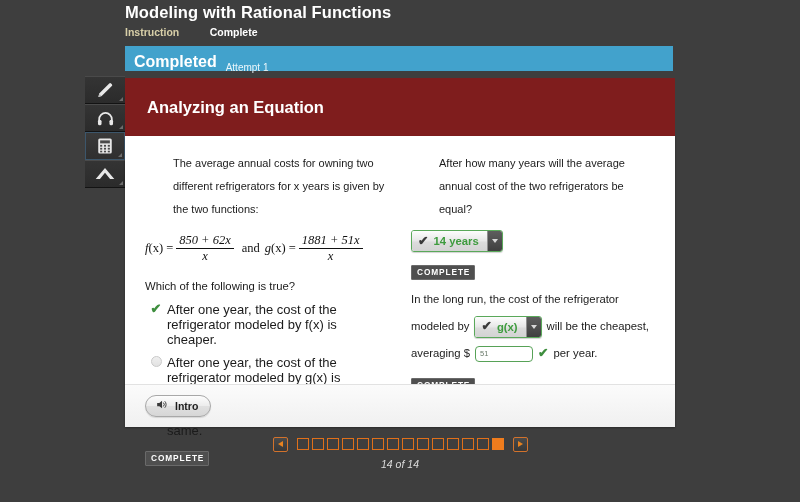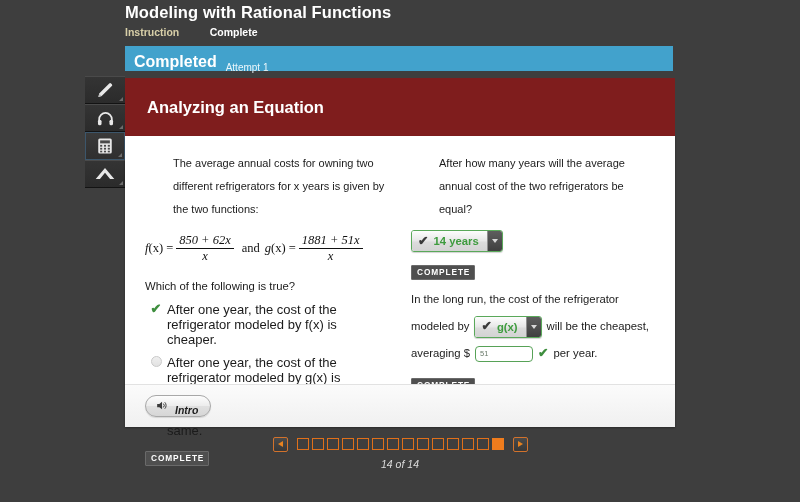--- a/index.html
+++ b/index.html
@@ -316,30 +316,29 @@
     height: 43px;
     border-top: 1px solid #e2e2e2;
     background: linear-gradient(to bottom, #fbfbfb, #f0f0f0);
     display: flex;
     align-items: center;
     padding-left: 20px;
     box-sizing: border-box;
   }
   #intro-btn {
     display: inline-flex;
-    align-items: flex-end;
+    align-items: center;
     gap: 7px;
     height: 20px;
     padding: 0 12px 0 9px;
     border: 1px solid #a8a8a8;
     border-radius: 11px;
     background: linear-gradient(to bottom, #fdfdfd 0%, #ececec 50%, #e0e0e0 51%, #d6d6d6 100%);
     box-shadow: 0 1px 1px rgba(0,0,0,0.12);
     cursor: pointer;
-    font-style: italic;
   }
   #intro-label {
     font-size: 10.5px;
     color: #1d1d1d;
     font-weight: bold;
   }
 
   
   #bottomnav {
     position: absolute;

